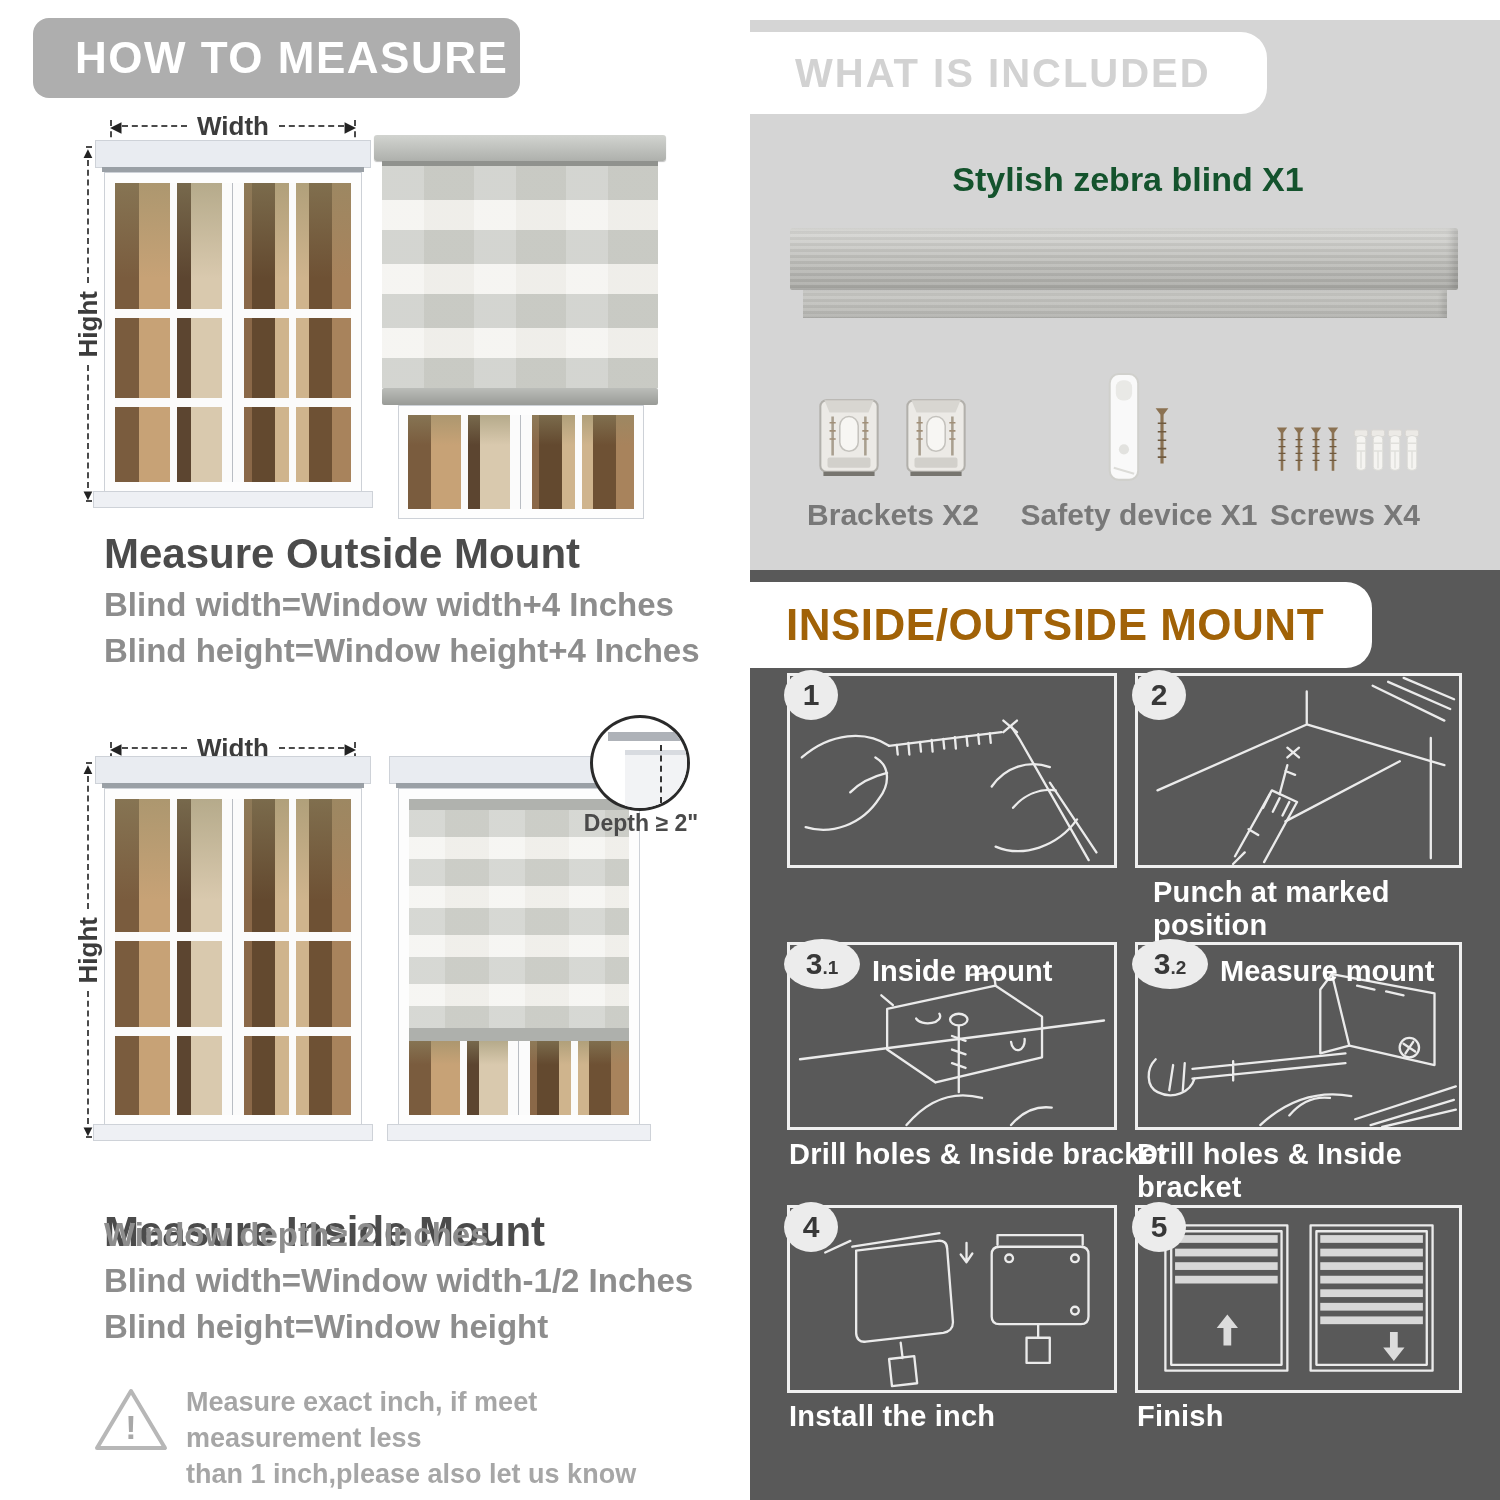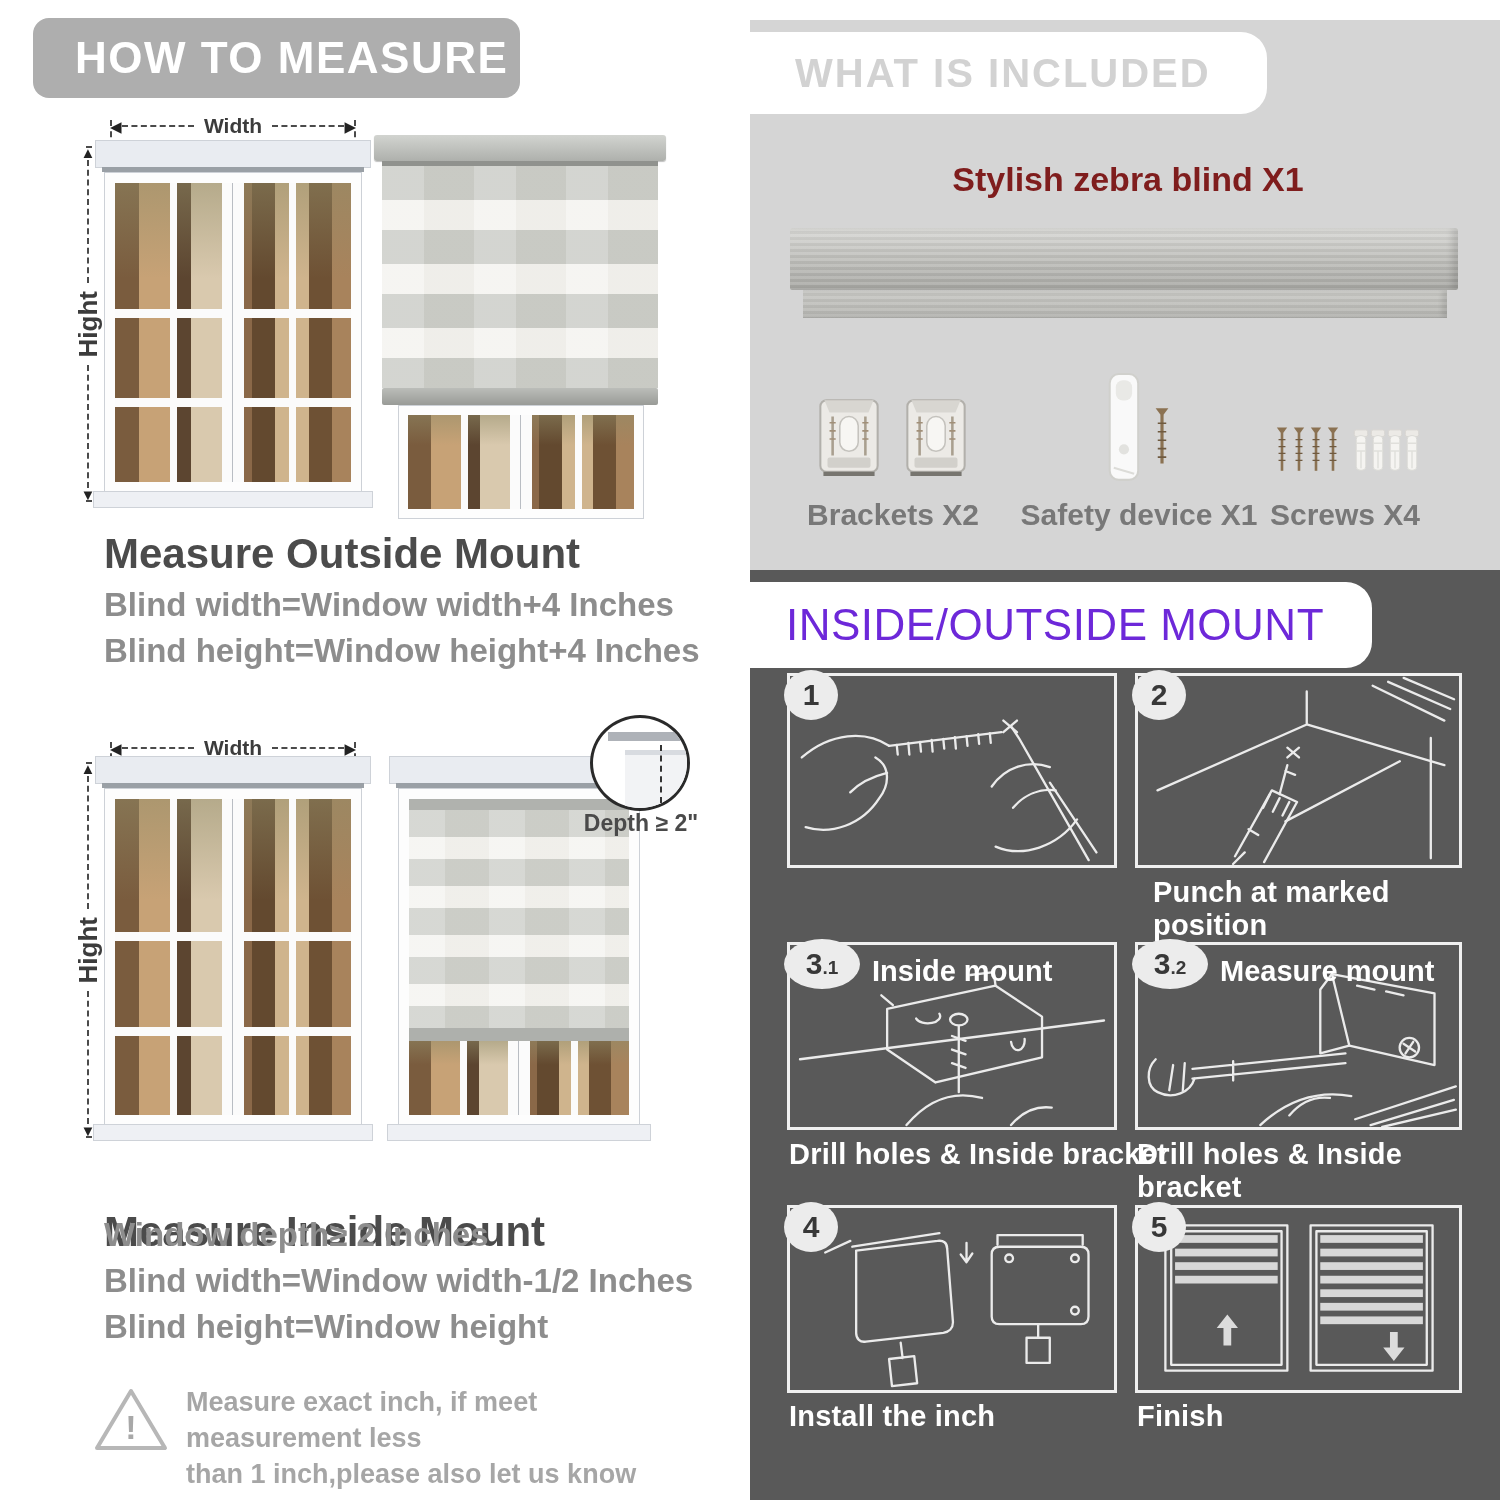--- a/index.html
+++ b/index.html
@@ -32,21 +32,21 @@
   .m-v1{top:0;bottom:0;left:calc(25% - 4px);width:7px;}
   .m-v2{top:0;bottom:0;left:calc(75% - 3px);width:7px;}
   .m-h1{left:0;right:0;top:42%;height:9px;}
   .m-h2{left:0;right:0;top:72%;height:9px;}
 
   
   .wdim{height:40px;}
   .wdim .line{display:flex;align-items:center;height:28px;color:#3a3a3a;}
   .wdim .dash{flex:1;border-top:2px dashed #4a4a4a;}
   .wdim .arr{font-size:15px;line-height:15px;color:#222;}
-  .wdim .wlabel{margin:0 10px;font-size:21px;font-weight:bold;color:#3c3c3c;}
+  .wdim .wlabel{margin:0 10px;font-size:26px;font-weight:bold;color:#3c3c3c;}
   .wdim .tick{position:absolute;top:8px;height:40px;border-left:2px dashed #4a4a4a;}
   .wdim .tick.l{left:0;} .wdim .tick.r{right:0;}
   .hdim{width:24px;display:flex;flex-direction:column;align-items:center;}
   .hdim .arr{font-size:15px;line-height:14px;color:#222;}
   .hdim .vline{flex:1;border-left:2px dashed #4a4a4a;width:0;}
   .hdim .hlabel{writing-mode:vertical-rl;transform:rotate(180deg);font-size:26px;font-weight:bold;
                 color:#3c3c3c;padding:8px 0;}
   .hdim .htick{position:absolute;left:10px;width:36px;border-top:2px dashed #4a4a4a;}
 
   
@@ -81,37 +81,37 @@
   .depth-label{font-size:23px;font-weight:bold;color:#4a4a4a;text-align:center;}
 
   .warn-text{font-size:27px;font-weight:bold;color:#a6a6a6;line-height:36px;white-space:pre-line;}
 
   
   .inc{left:750px;top:0;width:750px;height:570px;background:#d5d5d5;margin-top:20px;}
   .inc-header{position:absolute;left:0;top:12px;width:517px;height:82px;background:#fff;
               border-radius:0 26px 26px 0;color:#d2d2d2;font-size:40px;font-weight:bold;
               letter-spacing:2px;line-height:82px;padding-left:45px;box-sizing:border-box;}
   .inc-blind-label{position:absolute;left:44px;top:140px;width:668px;text-align:center;
-                   font-size:34px;font-weight:bold;color:#7f1d1d;}
+                   font-size:34px;font-weight:bold;color:#14532d;}
   .rail-main{position:absolute;left:40px;top:208px;width:668px;height:62px;border-radius:2px;
              background:
                repeating-linear-gradient(180deg, rgba(255,255,255,.12) 0 3px, rgba(0,0,0,.03) 3px 6px),
                linear-gradient(180deg,#d8d8d5 0%,#bdbdb9 50%,#a7a7a3 100%);
              box-shadow:inset -6px 0 6px rgba(0,0,0,.12);}
   .rail-fascia{position:absolute;left:53px;top:270px;width:644px;height:28px;
                background:
                  repeating-linear-gradient(180deg, rgba(255,255,255,.10) 0 3px, rgba(0,0,0,.03) 3px 6px),
                  linear-gradient(180deg,#c9c9c5,#b3b3af);
                box-shadow:inset -5px 0 5px rgba(0,0,0,.10);}
   .part-label{position:absolute;font-size:30px;font-weight:bold;color:#787878;text-align:center;}
 
   
   .mount{left:750px;top:570px;width:750px;height:930px;background:#595959;}
   .mount-header{position:absolute;left:0;top:12px;width:622px;height:86px;background:#fff;
-                border-radius:0 26px 26px 0;color:#6d28d9;font-size:44px;font-weight:normal;
+                border-radius:0 26px 26px 0;color:#a16207;font-size:44px;font-weight:bold;
                 letter-spacing:.5px;line-height:86px;padding-left:36px;box-sizing:border-box;}
   .panel{position:absolute;border:3px solid #f0f0f0;box-sizing:border-box;}
   .badge{position:absolute;left:-6px;top:-6px;width:54px;height:50px;background:#ececec;
          border-radius:50%;color:#383838;font-size:30px;font-weight:bold;
          display:flex;align-items:center;justify-content:center;}
   .badge.wide{width:76px;}
   .badge .sub{font-size:19px;margin-top:8px;}
   .step-title{position:absolute;left:82px;top:10px;font-size:29px;font-weight:bold;color:#fff;}
   .caption{position:absolute;font-size:29px;font-weight:bold;color:#fff;letter-spacing:.2px;}
   .art{position:absolute;inset:0;width:100%;height:100%;}

